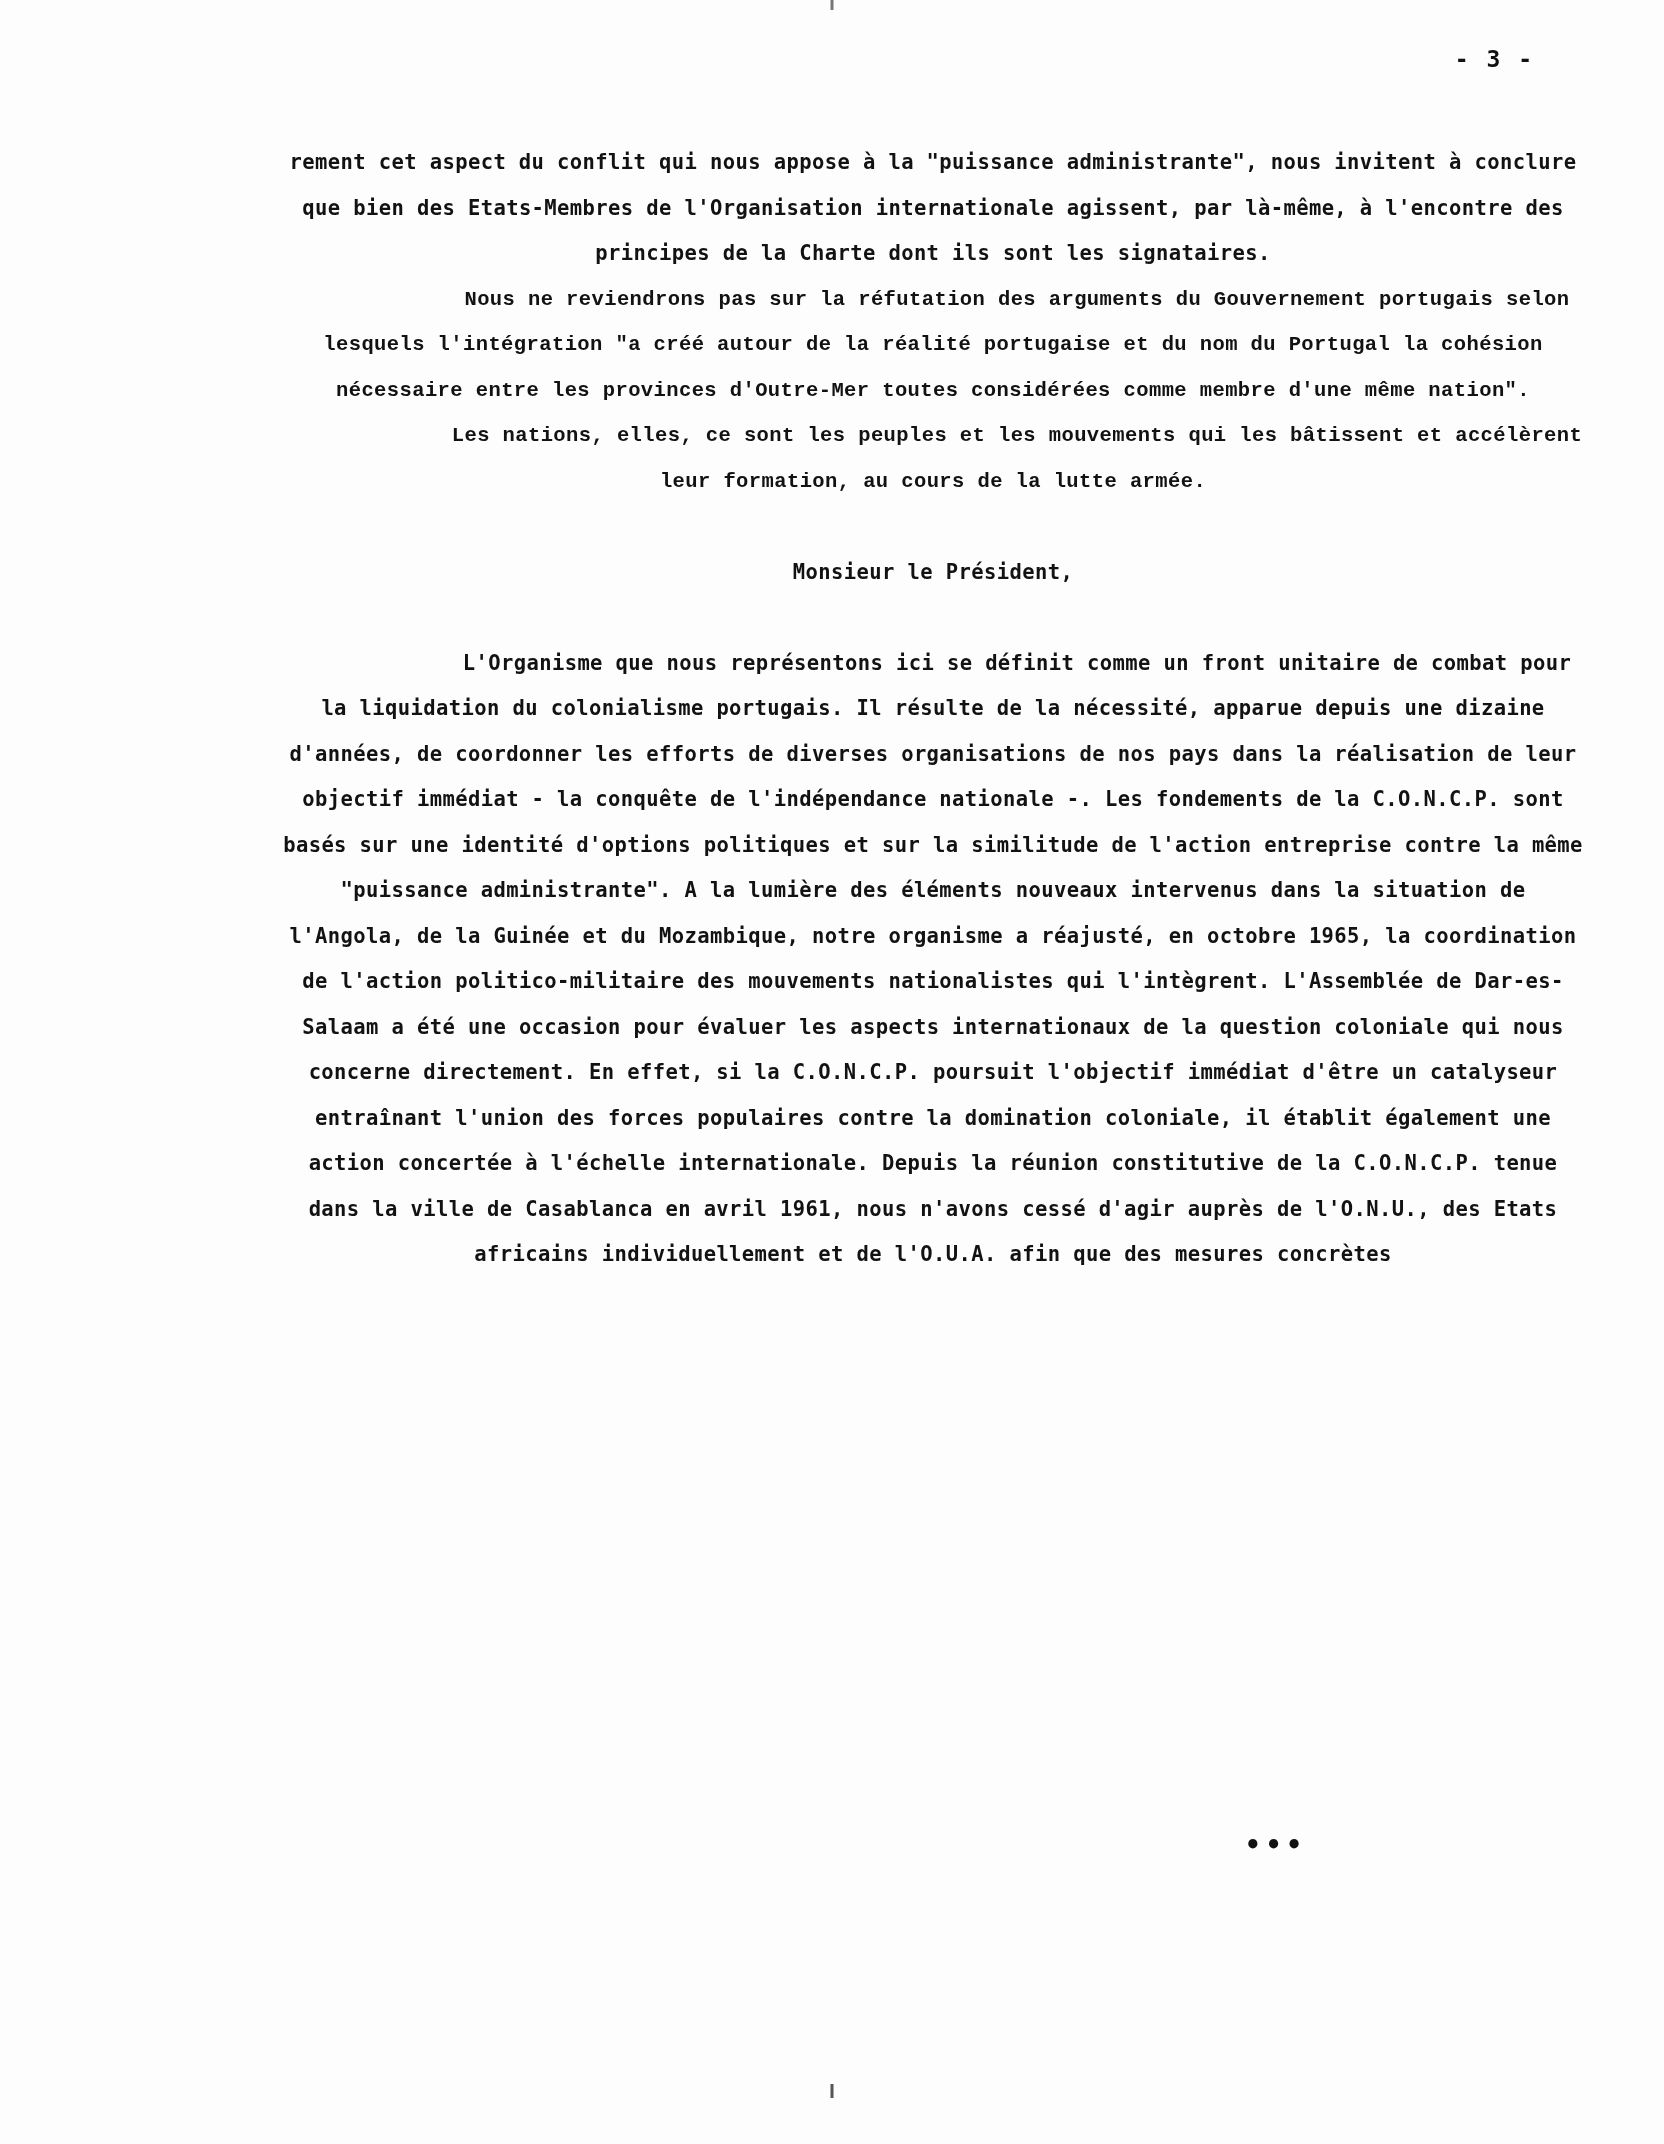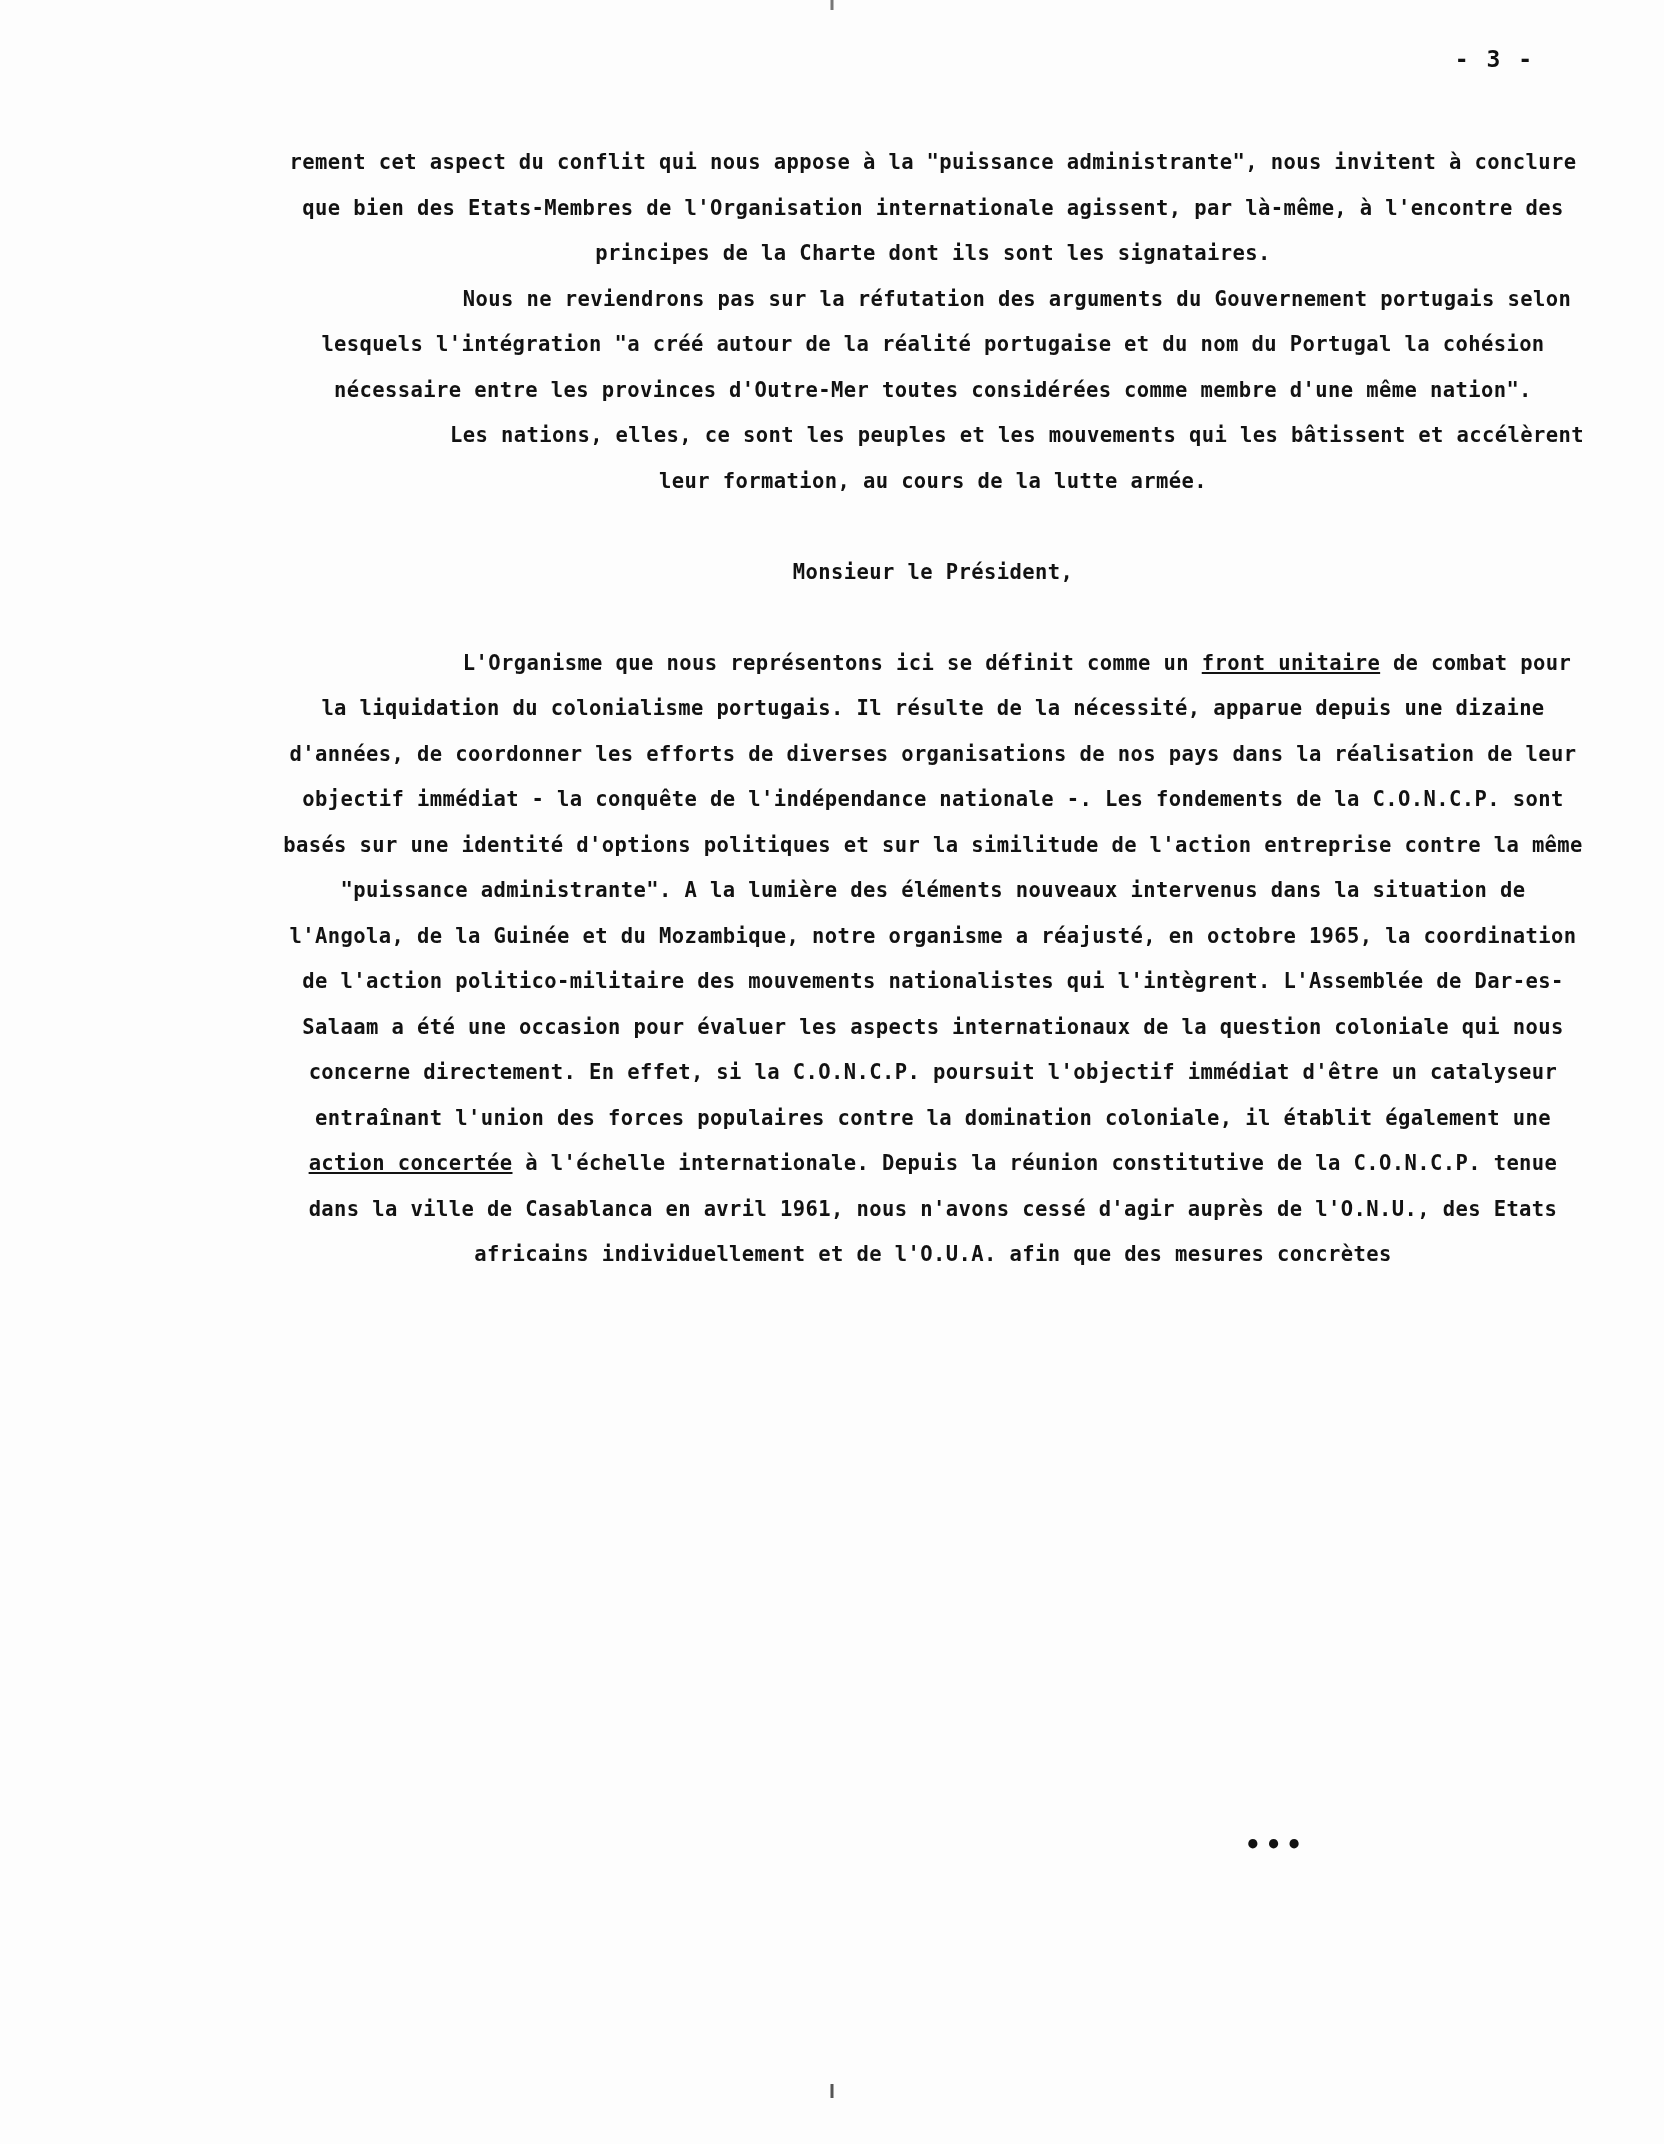--- a/index.html
+++ b/index.html
@@ -35,29 +35,29 @@
     font-weight: bold;
     letter-spacing: 0.4px;
     color: #121212;
     text-align: center;
   }
   .para {
     margin: 0 0 0 0;
   }
   .para + .para {
     margin-top: 0;
+    font-family: Liberation Mono, monospace;
   }
   .blockgap {
     height: 45.5px;
   }
   .sig-line {
     display: block;
   }
   .u {
-    text-decoration: underline;
   }
   .dots {
     position: absolute;
     top: 1830px;
     left: 1245px;
     font-size: 26px;
     font-weight: bold;
     letter-spacing: 5px;
     color: #111;
   }

